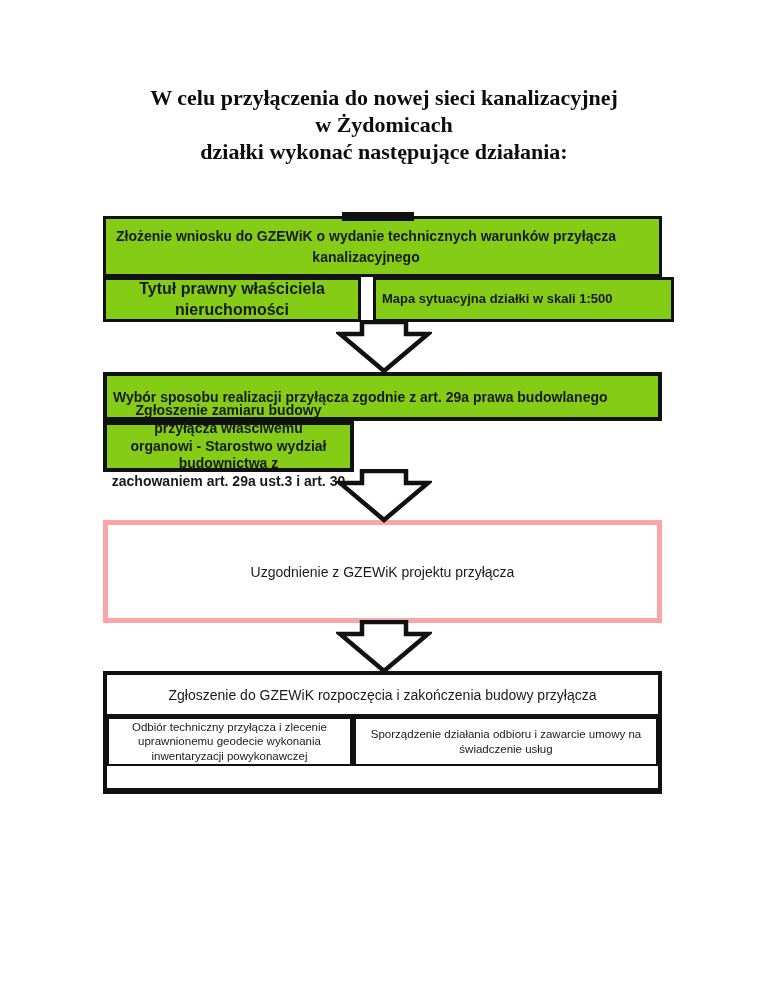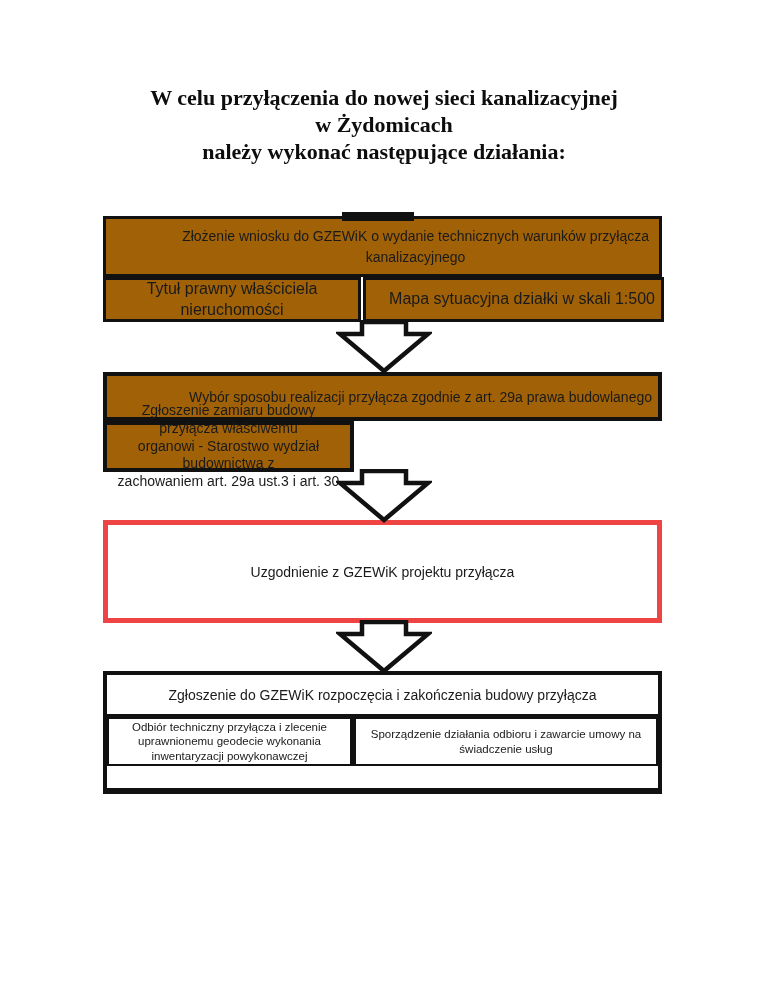--- a/index.html
+++ b/index.html
@@ -1,36 +1,36 @@
 <!DOCTYPE html>
 <html><head>
 <meta charset="utf-8">
 <style>
   html,body{margin:0;padding:0;background:#ffffff;}
   .page{position:relative;width:768px;height:994px;background:#ffffff;overflow:hidden;
         font-family:"Liberation Sans",sans-serif;color:#1a1a1a;}
   .title{position:absolute;top:84px;left:0;width:768px;text-align:center;
          font-family:"Liberation Serif",serif;font-weight:bold;font-size:22px;line-height:27px;color:#0d0d0d;}
   .step{position:absolute;left:103px;width:559px;box-sizing:border-box;}
-  .cellbox{position:absolute;box-sizing:border-box;background:#a16207;border:3px solid #111;
-           display:flex;align-items:center;justify-content:flex-end;text-align:center;}
+  .cellbox{position:absolute;box-sizing:border-box;background:#84cc16;border:3px solid #111;
+           display:flex;align-items:center;justify-content:flex-start;text-align:center;font-weight:bold;}
   .cellbox span{white-space:pre-line;}
   
   .step1{top:216px;height:106px;}
   .s1-header{left:0;top:0;width:559px;height:61px;font-size:14px;line-height:1.45;padding:0 10px;}
   .s1-left{left:0;top:61px;width:258px;height:45px;font-size:16px;line-height:1.27;padding:0 6px;}
-  .s1-right{left:260px;top:61px;width:301px;height:45px;font-size:16px;line-height:1.27;padding:0 6px;}
+  .s1-right{left:270px;top:61px;width:301px;height:45px;font-size:13px;line-height:1.27;padding:0 6px;}
   .top-tab{position:absolute;left:342px;top:212px;width:72px;height:9px;background:#111;z-index:3;}
   
   .step2{top:372px;height:100px;}
   .s2-header{left:0;top:0;width:559px;height:49px;border-width:4px;font-size:14px;padding:0 6px;}
   .s2-left{left:0;top:49px;width:251px;height:51px;border-width:4px;font-size:14px;line-height:1.27;padding:0 4px;}
   .s2-right{left:255px;top:51px;width:304px;height:46px;border-width:2px;font-size:12px;line-height:1.3;padding:0 8px;}
   
-  .step3{top:520px;height:103px;border:5px solid #ef4444;background:#fff;
+  .step3{top:520px;height:103px;border:5px solid #fca5a5;background:#fff;
          display:flex;align-items:center;justify-content:center;text-align:center;font-size:14px;}
   
   .step4{top:671px;height:123px;border:4px solid #111;border-bottom-width:6px;background:#fff;}
   .s4-header{box-sizing:border-box;height:42px;border-bottom:3px solid #111;
              display:flex;align-items:center;justify-content:center;text-align:center;font-size:14px;padding:0 6px;}
   .s4-row{display:flex;height:49px;}
   .s4-cell{box-sizing:border-box;background:#fff;border:2px solid #111;
            display:flex;align-items:center;justify-content:center;text-align:center;
            font-size:11.5px;line-height:1.27;padding:0 6px;}
   .s4-left{flex:0 0 246px;border-right-width:3px;}
@@ -43,21 +43,21 @@
   .arrow polygon{fill:#ffffff;stroke:#111;stroke-width:4.5;stroke-linejoin:miter;}
 </style>
 </head>
 <body>
 
 <div class="page">
 
   <div class="title">
     <div>W celu przyłączenia do nowej sieci kanalizacyjnej</div>
     <div>w Żydomicach</div>
-    <div>należy wykonać następujące działania:</div>
+    <div>działki wykonać następujące działania:</div>
   </div>
 
   <div class="top-tab"></div>
 
   <section class="step step1">
     <div class="cellbox s1-header">
       <span>Złożenie wniosku  do GZEWiK o wydanie technicznych warunków przyłącza
 kanalizacyjnego</span>
     </div>
     <div class="cellbox s1-left">

